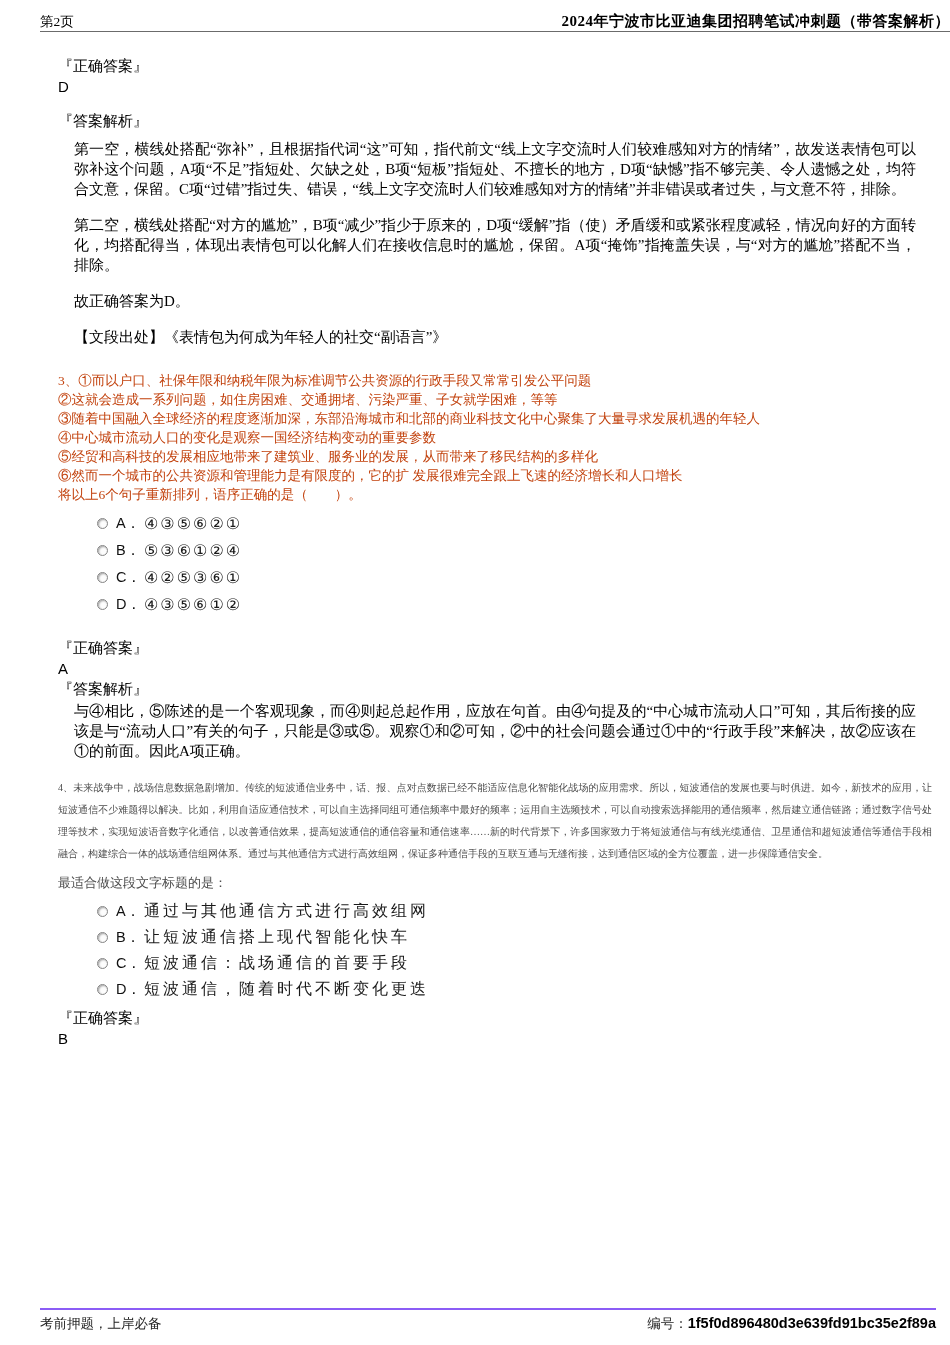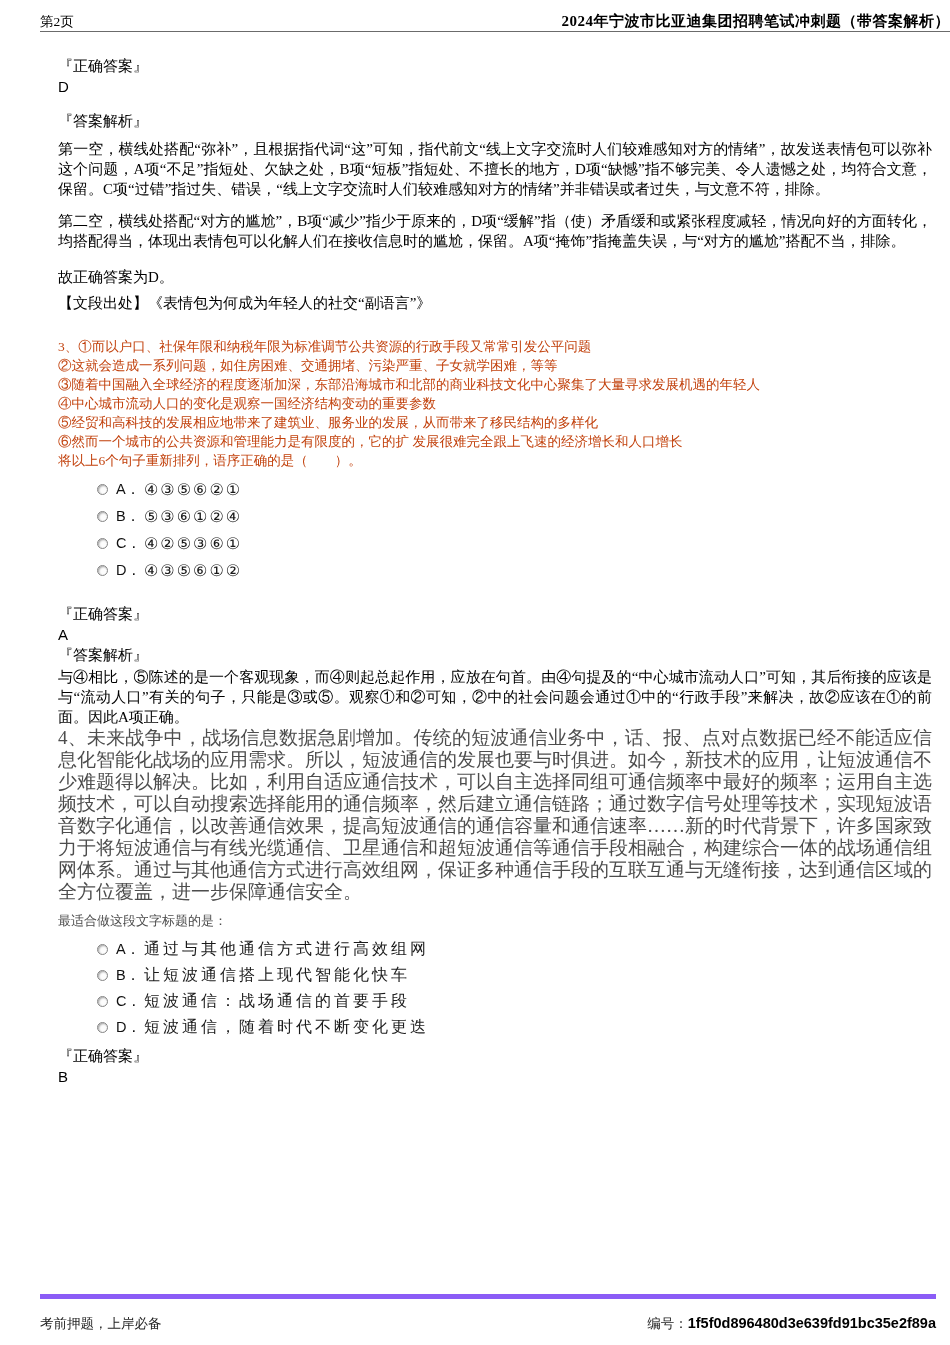--- a/index.html
+++ b/index.html
@@ -12,41 +12,41 @@
     position:absolute;top:0;left:40px;right:0;
     display:flex;justify-content:space-between;align-items:flex-end;
     padding:12px 0 0;border-bottom:1px solid #6b6b6b;
   }
   .pagenum{font-size:13.5px;}
   .doctitle{font-size:15px;font-weight:bold;letter-spacing:.5px;}
   
   .content{position:absolute;top:46px;left:58px;width:874px;}
   .ans-label{font-size:15px;line-height:20px;}
   .ans-value{font-family:"Liberation Sans","DejaVu Sans",sans-serif;font-size:15px;line-height:17px;margin-top:2px;}
-  .exp{font-size:15px;line-height:20px;text-align:justify;margin:0;}
+  .exp{font-size:15px;line-height:20px;text-align:justify;margin:16px;}
   .mt10{margin-top:10px}.mt12{margin-top:12px}.mt8{margin-top:8px}
   .mt16{margin-top:16px}.mt6{margin-top:6px}.mt20{margin-top:20px}
   .mt24{margin-top:24px}.mt14{margin-top:14px}.mt2{margin-top:2px}
   .qline{font-size:13.5px;line-height:19px;color:#c2410c;}
-  .qpara{font-size:19px;line-height:22px;text-align:justify;color:#4d4d4d;margin:0;}
+  .qpara{font-size:10px;line-height:22px;text-align:justify;color:#4d4d4d;margin:0;}
   .qprompt{font-size:13px;line-height:19px;color:#4d4d4d;}
   .opts{margin-top:6px;}
   .opt{display:flex;align-items:center;height:27px;padding-left:39px;}
   .q4opts .opt{height:26px;}
   .radio{
     flex:0 0 auto;width:9px;height:9px;border:1px solid #858585;border-radius:50%;
     background:#fdfdfd;box-shadow:inset 1px 1px 2px rgba(0,0,0,.35);margin-right:8px;
   }
   .olabel{font-family:"Liberation Sans","DejaVu Sans",sans-serif;font-size:14.5px;color:#111;width:28px;flex:0 0 auto;}
   .onum{font-size:16px;letter-spacing:2px;color:#1a1a1a;}
   .q4text{font-size:16px;letter-spacing:3px;color:#1a1a1a;}
   
   .footer{
     position:absolute;left:40px;right:14px;bottom:12px;
-    border-top:5px solid #8b5cf6;padding-top:16px;
+    border-top:2px solid #8b5cf6;padding-top:5px;
     display:flex;justify-content:space-between;align-items:baseline;
   }
   .fslogan{font-size:13.5px;color:#222;}
   .fright{font-size:13.5px;color:#222;}
   .fid{font-family:"Liberation Sans","DejaVu Sans",sans-serif;font-weight:bold;font-size:14.5px;color:#000;}
 </style>
 </head>
 <body>
 
 <div class="page">

